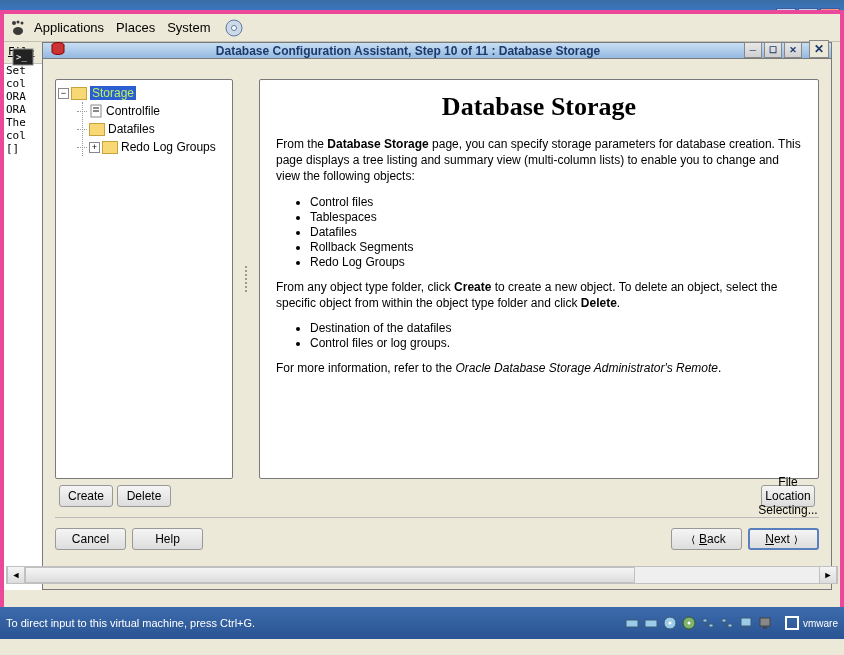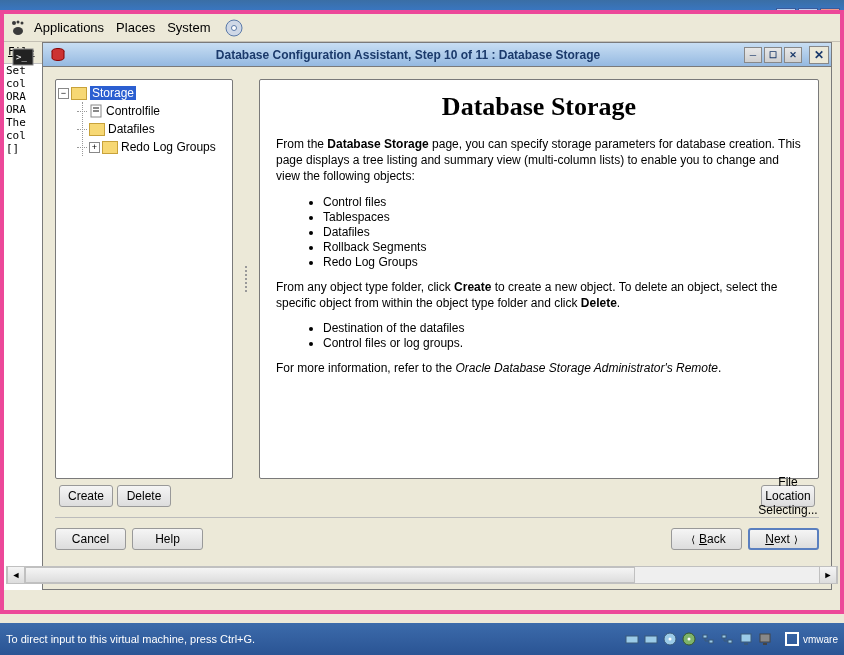--- a/index.html
+++ b/index.html
@@ -111,25 +111,25 @@
 .dbca {
   position: absolute;
   top: 28px;
   left: 38px;
   right: 8px;
   height: 548px;
   background: #ece9d8;
   border: 1px solid #7a7a7a;
 }
 .dbca-titlebar {
-  height: 24px;
+  height: 16px;
   background: linear-gradient(to bottom, #c8def3, #95b9e1);
   border-bottom: 1px solid #7a7a7a;
   display: flex;
-  align-items: center;
+  align-items: flex-end;
   color: #1b3a6b;
   font-weight: bold;
   font-size: 12px;
 }
 .dbca-titlebar .db-icon {
   width: 18px; height: 18px;
   margin: 0 6px;
   display:inline-flex; align-items:center; justify-content:center;
 }
 .dbca-titlebar .title { flex: 1; text-align: center; }
@@ -169,37 +169,37 @@
   background: #fff;
   border: 1px solid #7a7a7a;
   border-radius: 2px;
   padding: 4px 2px;
   overflow: auto;
 }
 .tree-node { display: flex; align-items: center; height: 18px; white-space: nowrap;}
 .tree-node .toggle { width:11px; height:11px; border:1px solid #888; font-size:9px; line-height:9px; text-align:center; margin-right:2px; cursor:pointer; background:#fff;}
 .tree-node .folder { width:16px; height:13px; background:#f7d874; border:1px solid #c8a23a; margin-right:3px; display:inline-block; }
 .tree-node .doc-icon { width:14px; height:14px; margin-right:3px; display:inline-flex; align-items:center; justify-content:center; }
-.tree-node.selected span.txt { background:#2b5fd1; color:#ffffff; padding:0 2px; }
+.tree-node.selected span.txt { background:#2b5fd1; color:#bef264; padding:0 2px; }
 .tree-children { margin-left: 24px; border-left:1px dotted #999; }
 .tree-children .tree-node { padding-left: 6px; position:relative;}
 .tree-children .tree-node::before { content:""; position:absolute; left:-6px; top:9px; width:10px; border-top:1px dotted #999;}
 
 .content-panel {
   flex: 1;
   background: #fff;
   border: 1px solid #7a7a7a;
   border-radius: 2px;
   padding: 12px 16px;
   overflow: auto;
   font-size: 12px;
 }
 .content-panel h1 { font-family: "Times New Roman", Georgia, serif; font-size: 26px; font-weight: bold; text-align: center; margin-bottom: 14px; }
 .content-panel p { margin: 10px 0; line-height: 1.35; }
-.content-panel ul { margin: 4px 0 10px 47px; }
+.content-panel ul { margin: 4px 0 10px 34px; }
 .content-panel ul li { margin: 1px 0; }
 .content-panel .b { font-weight: bold; }
 .content-panel .i { font-style: italic; }
 
 .splitter {
   width: 6px;
   display:flex; flex-direction:column; justify-content:center; align-items:center;
   color:#999;
 }
 .splitter .dot { width:2px; height:2px; background:#999; margin:1px;}
@@ -253,21 +253,21 @@
 .hscroll-area .arrow-btn {
   width:18px; height:100%; background:linear-gradient(#f5f5f5,#ddd); border-right:1px solid #c0c0c0; border-left:1px solid #c0c0c0;
   display:flex;align-items:center;justify-content:center; font-size:9px; cursor:pointer;
 }
 .hscroll-area .thumb-track { flex:1; position:relative; }
 .hscroll-area .thumb { position:absolute; left:0; top:0; bottom:0; width:610px; background:linear-gradient(#f5f5f5,#ddd); border:1px solid #c0c0c0; }
 
 
 .vmware-status {
   position:absolute;
-  bottom:0; left:0; right:0;
+  bottom:16px; left:0; right:0;
   height:25px;
   background: linear-gradient(to bottom,#3c6bab,#2a5494);
   color:#fff;
   display:flex;
   align-items:center;
   padding: 16px 6px;
   font-size:11px;
 }
 .vmware-status .spacer{flex:1;}
 .vmware-status .status-icons { display:flex; gap:3px; align-items:center;}

